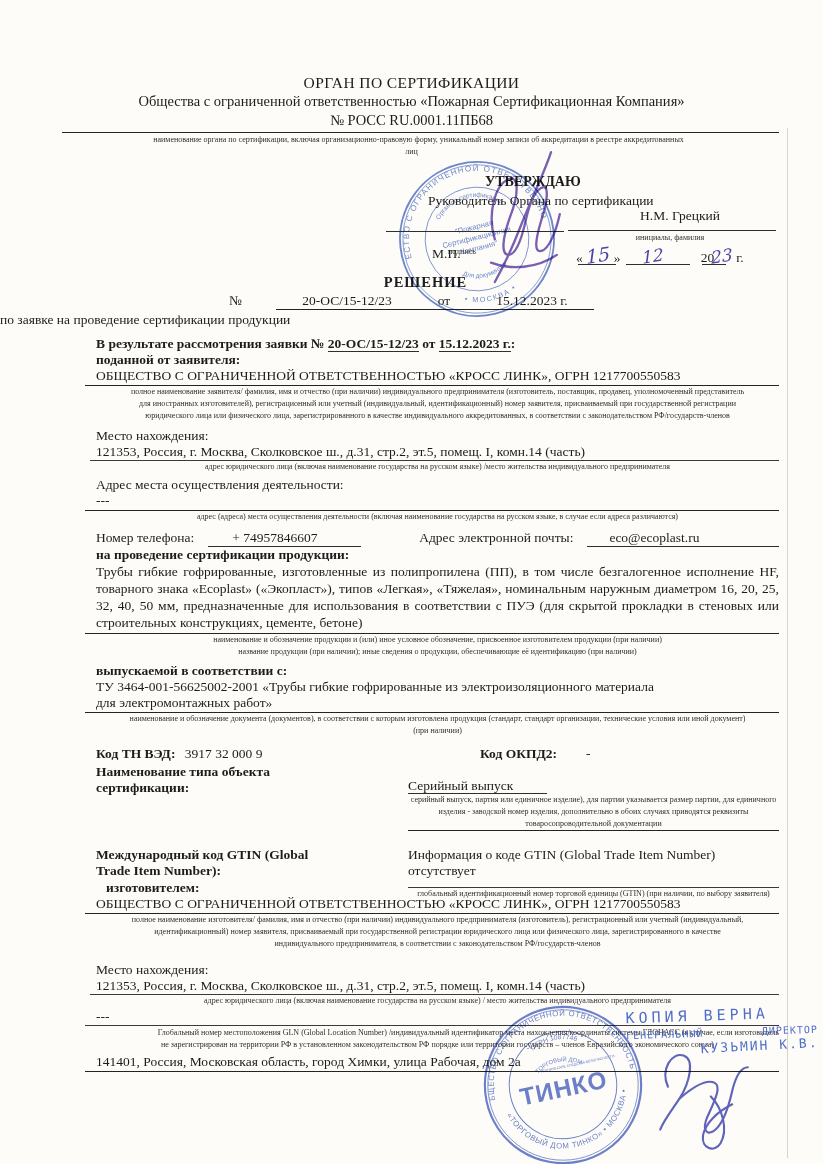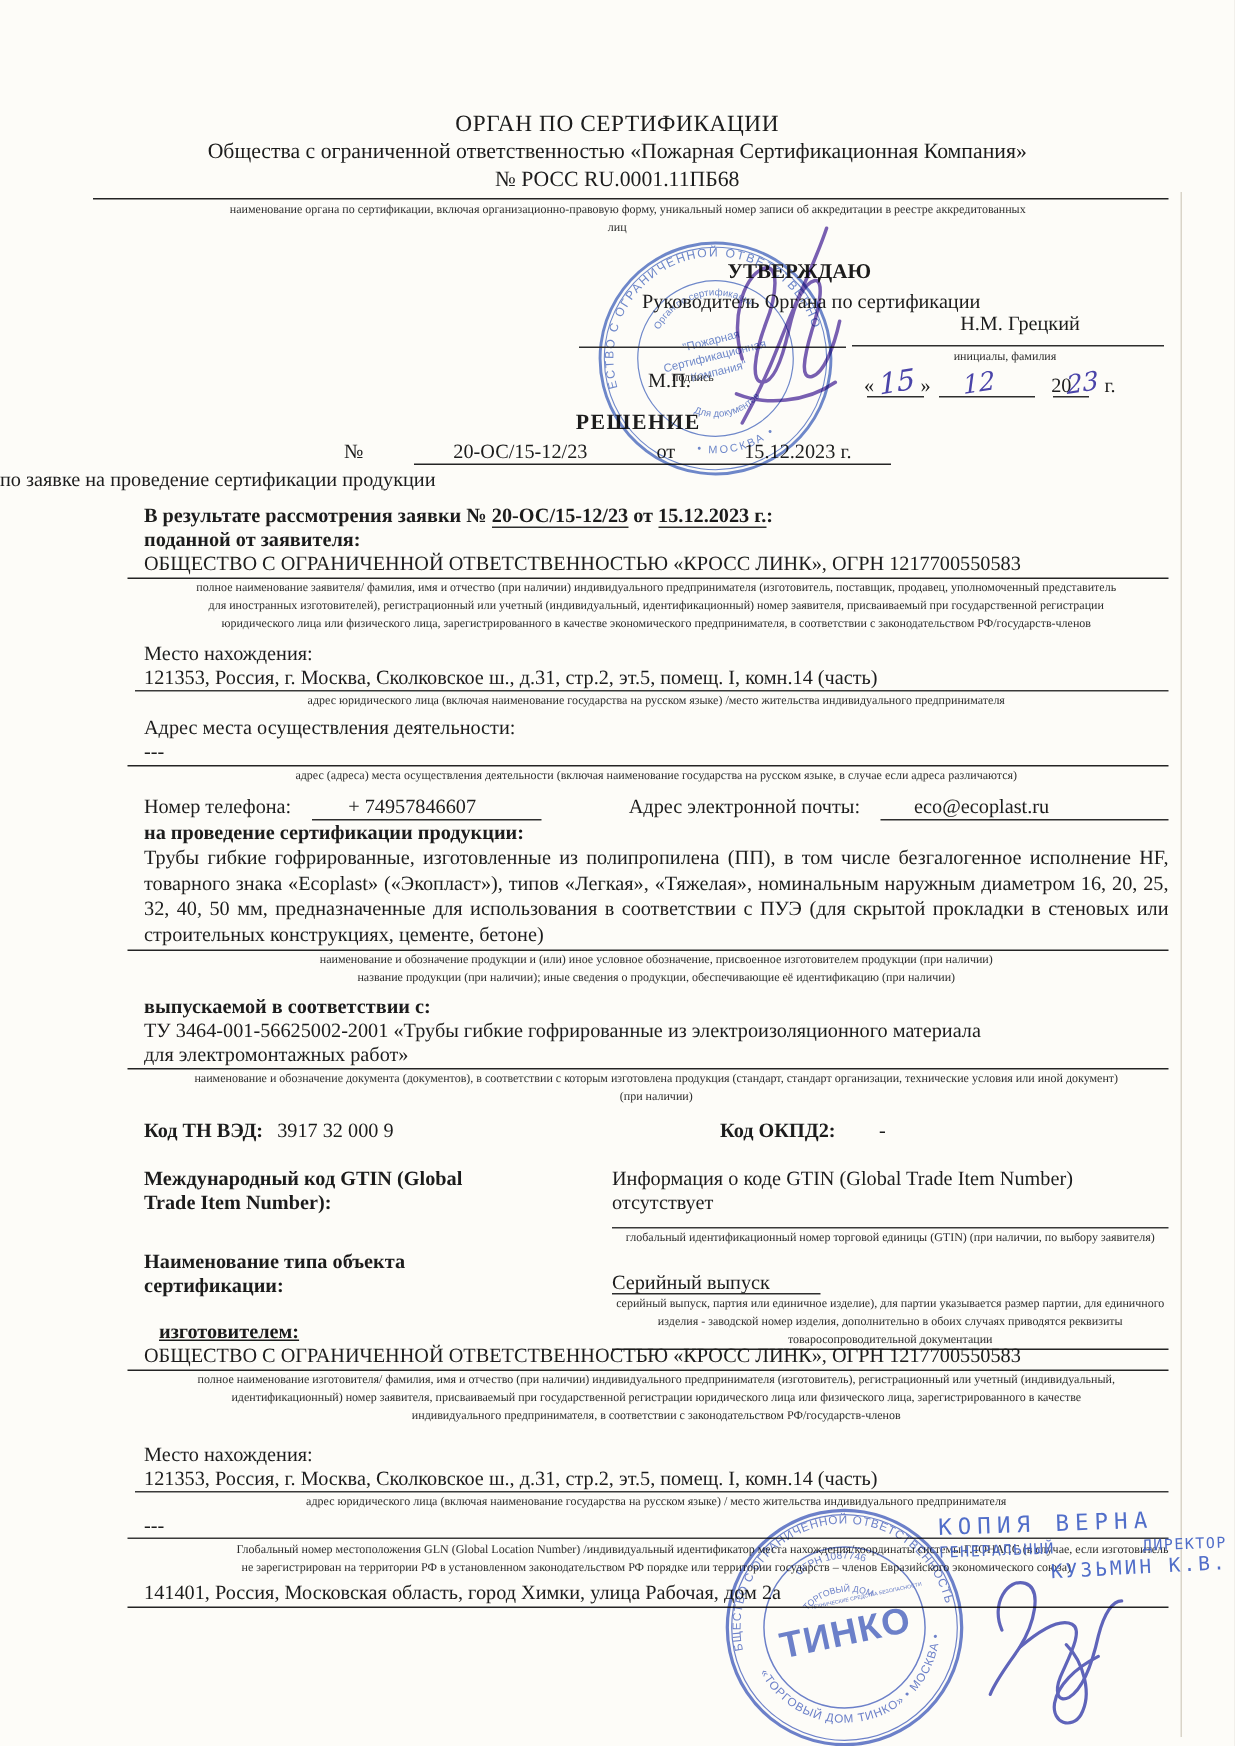--- a/index.html
+++ b/index.html
@@ -144,21 +144,21 @@
       <span class="b u">20-ОС/15-12/23</span>
       <span class="b">от</span>
       <span class="b u">15.12.2023 г.</span><span class="b">:</span>
     </div>
     <div class="b">поданной от заявителя:</div>
     <div>ОБЩЕСТВО С ОГРАНИЧЕННОЙ ОТВЕТСТВЕННОСТЬЮ «КРОСС ЛИНК», ОГРН 1217700550583</div>
   </div>
   <div class="rule" style="margin:1px 44px 0 85px;"></div>
   <div class="fine sect">полное наименование заявителя/ фамилия, имя и отчество (при наличии) индивидуального предпринимателя (изготовитель, поставщик, продавец, уполномоченный представитель</div>
   <div class="fine sect">для иностранных изготовителей), регистрационный или учетный (индивидуальный, идентификационный) номер заявителя, присваиваемый при государственной регистрации</div>
-  <div class="fine sect">юридического лица или физического лица, зарегистрированного в качестве экономического предпринимателя, в соответствии с законодательством РФ/государств-членов</div>
+  <div class="fine sect">юридического лица или физического лица, зарегистрированного в качестве индивидуального аккредитованных, в соответствии с законодательством РФ/государств-членов</div>
 
   <div class="sect" style="margin-top:6px;">
     <div>Место нахождения:</div>
     <div>121353, Россия, г. Москва, Сколковское ш., д.31, стр.2, эт.5, помещ. I, комн.14 (часть)</div>
   </div>
   <div class="thinrule" style="margin:0 44px 0 90px;"></div>
   <div class="fine sect">адрес юридического лица (включая наименование государства на русском языке) /место жительства индивидуального предпринимателя</div>
 
   <div class="sect" style="margin-top:4px;">
     <div>Адрес места осуществления деятельности:</div>
@@ -189,53 +189,53 @@
   </div>
   <div class="rule" style="margin:1px 44px 0 85px;"></div>
   <div class="fine sect">наименование и обозначение документа (документов), в соответствии с которым изготовлена продукция (стандарт, стандарт организации, технические условия или иной документ)</div>
   <div class="fine sect">(при наличии)</div>
 
   <div class="sect" style="margin-top:9px;position:relative;">
     <span class="b">Код ТН ВЭД:</span>
     <span style="margin-left:6px;">3917 32 000 9</span>
     <span class="b" style="position:absolute;left:384px;">Код ОКПД2:</span>
     <span style="position:absolute;left:490px;">-</span>
-  </div>
-
-  <div class="sect two-col" style="margin-top:16px;">
-    <div class="lc">
-      <div class="b">Международный код GTIN (Global</div>
-      <div class="b">Trade Item Number):</div>
-    </div>
-    <div class="rc">
-      <div>Информация о коде GTIN (Global Trade Item Number) отсутствует</div>
-      <div class="thinrule" style="margin-top:8px;"></div>
-      <div class="fine">глобальный идентификационный номер торговой единицы (GTIN) (при наличии, по выбору заявителя)</div>
-    </div>
   </div>
 
   <div class="sect two-col" style="margin-top:2px;">
     <div class="lc">
       <div class="b">Наименование типа объекта</div>
       <div class="b">сертификации:</div>
     </div>
     <div class="rc">
       <div style="margin-top:14px;">
         <span class="u" style="padding-right:34px;">Серийный выпуск</span>
       </div>
       <div class="fine">серийный выпуск, партия или единичное изделие), для партии указывается размер партии, для единичного</div>
       <div class="fine">изделия - заводской номер изделия, дополнительно в обоих случаях приводятся реквизиты</div>
       <div class="fine">товаросопроводительной документации</div>
       <div class="rule"></div>
     </div>
   </div>
 
+  <div class="sect two-col" style="margin-top:16px;">
+    <div class="lc">
+      <div class="b">Международный код GTIN (Global</div>
+      <div class="b">Trade Item Number):</div>
+    </div>
+    <div class="rc">
+      <div>Информация о коде GTIN (Global Trade Item Number) отсутствует</div>
+      <div class="thinrule" style="margin-top:8px;"></div>
+      <div class="fine">глобальный идентификационный номер торговой единицы (GTIN) (при наличии, по выбору заявителя)</div>
+    </div>
+  </div>
+
   <div class="mfr">
     <div class="sect">
-      <div class="b" style="padding-left:10px;text-decoration:underline;">изготовителем:</div>
+      <div class="b" style="padding-left:10px;">изготовителем:</div>
       <div>ОБЩЕСТВО С ОГРАНИЧЕННОЙ ОТВЕТСТВЕННОСТЬЮ «КРОСС ЛИНК», ОГРН 1217700550583</div>
     </div>
     <div class="rule" style="margin:1px 44px 0 85px;"></div>
     <div class="fine sect">полное наименование изготовителя/ фамилия, имя и отчество (при наличии) индивидуального предпринимателя (изготовитель), регистрационный или учетный (индивидуальный,</div>
     <div class="fine sect">идентификационный) номер заявителя, присваиваемый при государственной регистрации юридического лица или физического лица, зарегистрированного в качестве</div>
     <div class="fine sect">индивидуального предпринимателя, в соответствии с законодательством РФ/государств-членов</div>
 
     <div class="sect" style="margin-top:12px;">
       <div>Место нахождения:</div>
       <div>121353, Россия, г. Москва, Сколковское ш., д.31, стр.2, эт.5, помещ. I, комн.14 (часть)</div>

